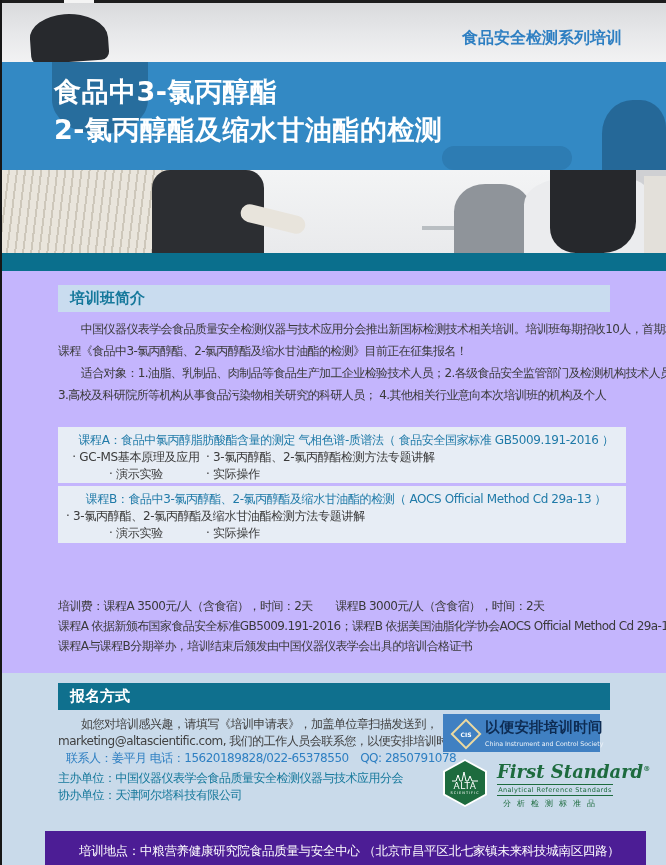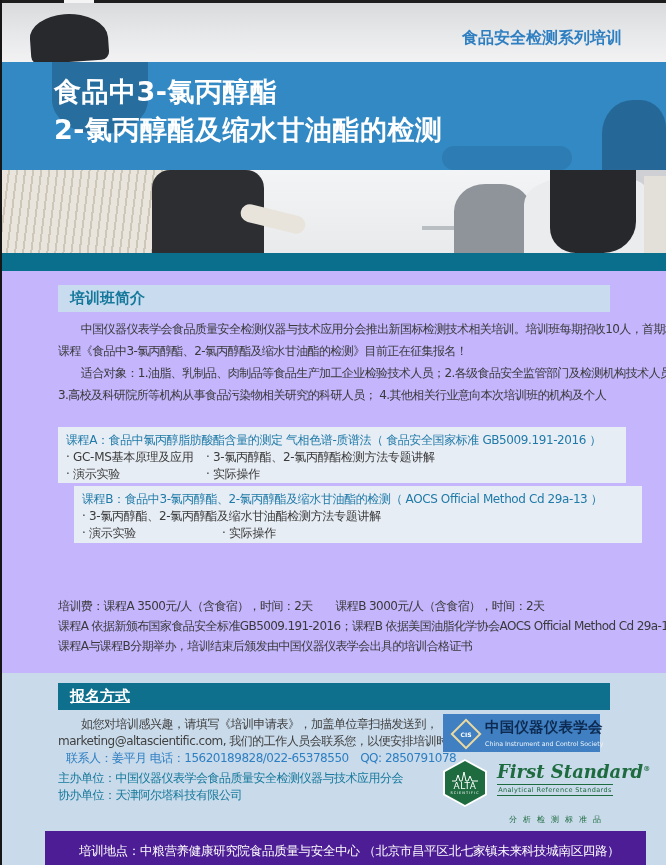--- a/index.html
+++ b/index.html
@@ -40,23 +40,23 @@
   .p-right{right:0;top:6px;width:22px;height:77px;background:#e3e0da;}
   
   .divider{left:2px;top:253px;width:664px;height:18px;background:#0a6f8d;}
   
   .main{left:2px;top:271px;width:664px;height:402px;background:#c4b5fd;}
   .sec-header{left:56px;width:552px;height:27px;line-height:27px;background:#c9dcef;
     color:#15789b;font-size:15px;font-weight:bold;padding-left:12px;box-sizing:border-box;white-space:nowrap;}
   .sec-header.dark{background:#0f708e;color:#ffffff;}
   .body-line{font-size:12px;color:#3a3a3a;white-space:nowrap;letter-spacing:-0.6px;line-height:22px;height:22px;}
   .intro-lines{left:56px;top:47px;}
-  .course-panel{left:56px;width:568px;height:56px;background:#e7edf5;box-sizing:border-box;padding:5px 0 0 8px;}
+  .course-panel{left:56px;width:568px;height:56px;background:#e7edf5;box-sizing:border-box;padding:5px 0 0 8px;text-align:center;}
   .panel-a{top:156px;}
-  .panel-b{top:215px;height:57px;margin-left:16px;}
+  .panel-b{top:215px;height:57px;}
   .course-title{font-size:12px;font-weight:normal;color:#1f7aa8;white-space:nowrap;letter-spacing:-0.4px;line-height:17px;height:17px;}
   .course-row{display:flex;line-height:17px;height:17px;}
   .course-cell{font-size:12px;color:#3a3a3a;white-space:nowrap;letter-spacing:-0.3px;}
   .course-cell.c1{width:140px;flex:0 0 140px;}
   .fee-lines{left:56px;top:325px;}
   .fee-lines .body-line{line-height:20px;height:20px;}
   
   .signup{left:2px;top:673px;width:664px;height:192px;background:#c9daea;}
   .s-line{left:56px;font-size:12px;color:#404040;white-space:nowrap;letter-spacing:-0.5px;line-height:17px;}
   .s-contact{color:#2e7fc2;}
@@ -79,22 +79,22 @@
     display:flex;flex-direction:column;align-items:center;justify-content:center;}
   .hex-inner svg{display:block;}
   .hex-alta{font-size:9px;font-weight:normal;color:#fff;line-height:9px;letter-spacing:.5px;}
   .hex-sci{font-size:3.5px;color:#fff;letter-spacing:1px;line-height:5px;}
   .fs-text{position:absolute;left:54px;top:-2px;width:122px;}
   .fs-name{font-family:"DejaVu Serif",serif;font-style:italic;font-weight:bold;
     font-size:18px;color:#1d6b3e;white-space:nowrap;line-height:24px;}
   .fs-name sup{font-size:7px;}
   .fs-sub{font-size:6.5px;color:#1d6b3e;text-align:center;width:116px;
     border-top:1px solid #1d6b3e;border-bottom:1px solid #1d6b3e;padding:1px 0;letter-spacing:.4px;white-space:nowrap;}
-  .fs-cn{font-size:8px;color:#1d6b3e;text-align:center;width:116px;letter-spacing:6px;
-    padding-left:6px;box-sizing:border-box;margin-top:18px;white-space:nowrap;}
+  .fs-cn{font-size:8px;color:#1d6b3e;width:116px;letter-spacing:6px;
+    padding-left:6px;box-sizing:border-box;margin-top:2px;white-space:nowrap;}
   
   .location-bar{left:43px;top:134px;width:601px;height:58px;background:#4c1d95;margin-top:24px;}
   .loc-text{position:absolute;left:34px;top:12px;font-size:12.5px;color:#fff;white-space:nowrap;letter-spacing:-0.3px;}
 </style>
 </head>
 <body>
 
 <div class="page">
   <div class="abs edge-left"></div>
 
@@ -161,35 +161,35 @@
     </div>
 
     <div class="abs fee-lines">
       <div class="body-line">培训费：课程A  3500元/人（含食宿），时间：2天　　课程B  3000元/人（含食宿），时间：2天</div>
       <div class="body-line">课程A 依据新颁布国家食品安全标准GB5009.191-2016；课程B 依据美国油脂化学协会AOCS Official Method Cd 29a-13</div>
       <div class="body-line">课程A与课程B分期举办，培训结束后颁发由中国仪器仪表学会出具的培训合格证书</div>
     </div>
   </div>
 
   <div class="abs signup">
-    <div class="abs sec-header dark" style="top:10px;text-decoration:underline;">报名方式</div>
+    <div class="abs sec-header dark" style="top:10px;">报名方式</div>
     <div class="abs s-line" style="top:43px;">　　如您对培训感兴趣，请填写《培训申请表》，加盖单位章扫描发送到，</div>
     <div class="abs s-line" style="top:60px;">marketing@altascientific.com, 我们的工作人员会联系您，以便安排培训时间。</div>
     <div class="abs s-line s-contact" style="top:77px;margin-left:8px;">联系人：姜平月 电话：15620189828/022-65378550　QQ: 2850791078</div>
     <div class="abs s-line s-org" style="top:97px;">主办单位：中国仪器仪表学会食品质量安全检测仪器与技术应用分会</div>
     <div class="abs s-line s-org" style="top:114px;">协办单位：天津阿尔塔科技有限公司</div>
 
     <div class="abs cis-logo">
       <div class="abs cis-diamond">
         <div class="dsq">
             <span>CIS</span>
           </div>
       </div>
       <div class="abs cis-text">
-        <div class="cis-cn">中国仪器仪表学会</div>
+        <div class="cis-cn">以便安排培训时间</div>
         <div class="cis-en">China Instrument and Control Society</div>
       </div>
     </div>
 
     <div class="abs fs-logo">
       <div class="hex-outer">
         <div class="hex-inner">
           <svg width="26" height="11" viewBox="0 0 26 11">
             <polyline points="0,10 4,10 6,4 8,10 10,10 12,1 14,10 16,10 18,5 20,10 26,10" fill="none" stroke="#ffffff" stroke-width="1"></polyline>
           </svg>

